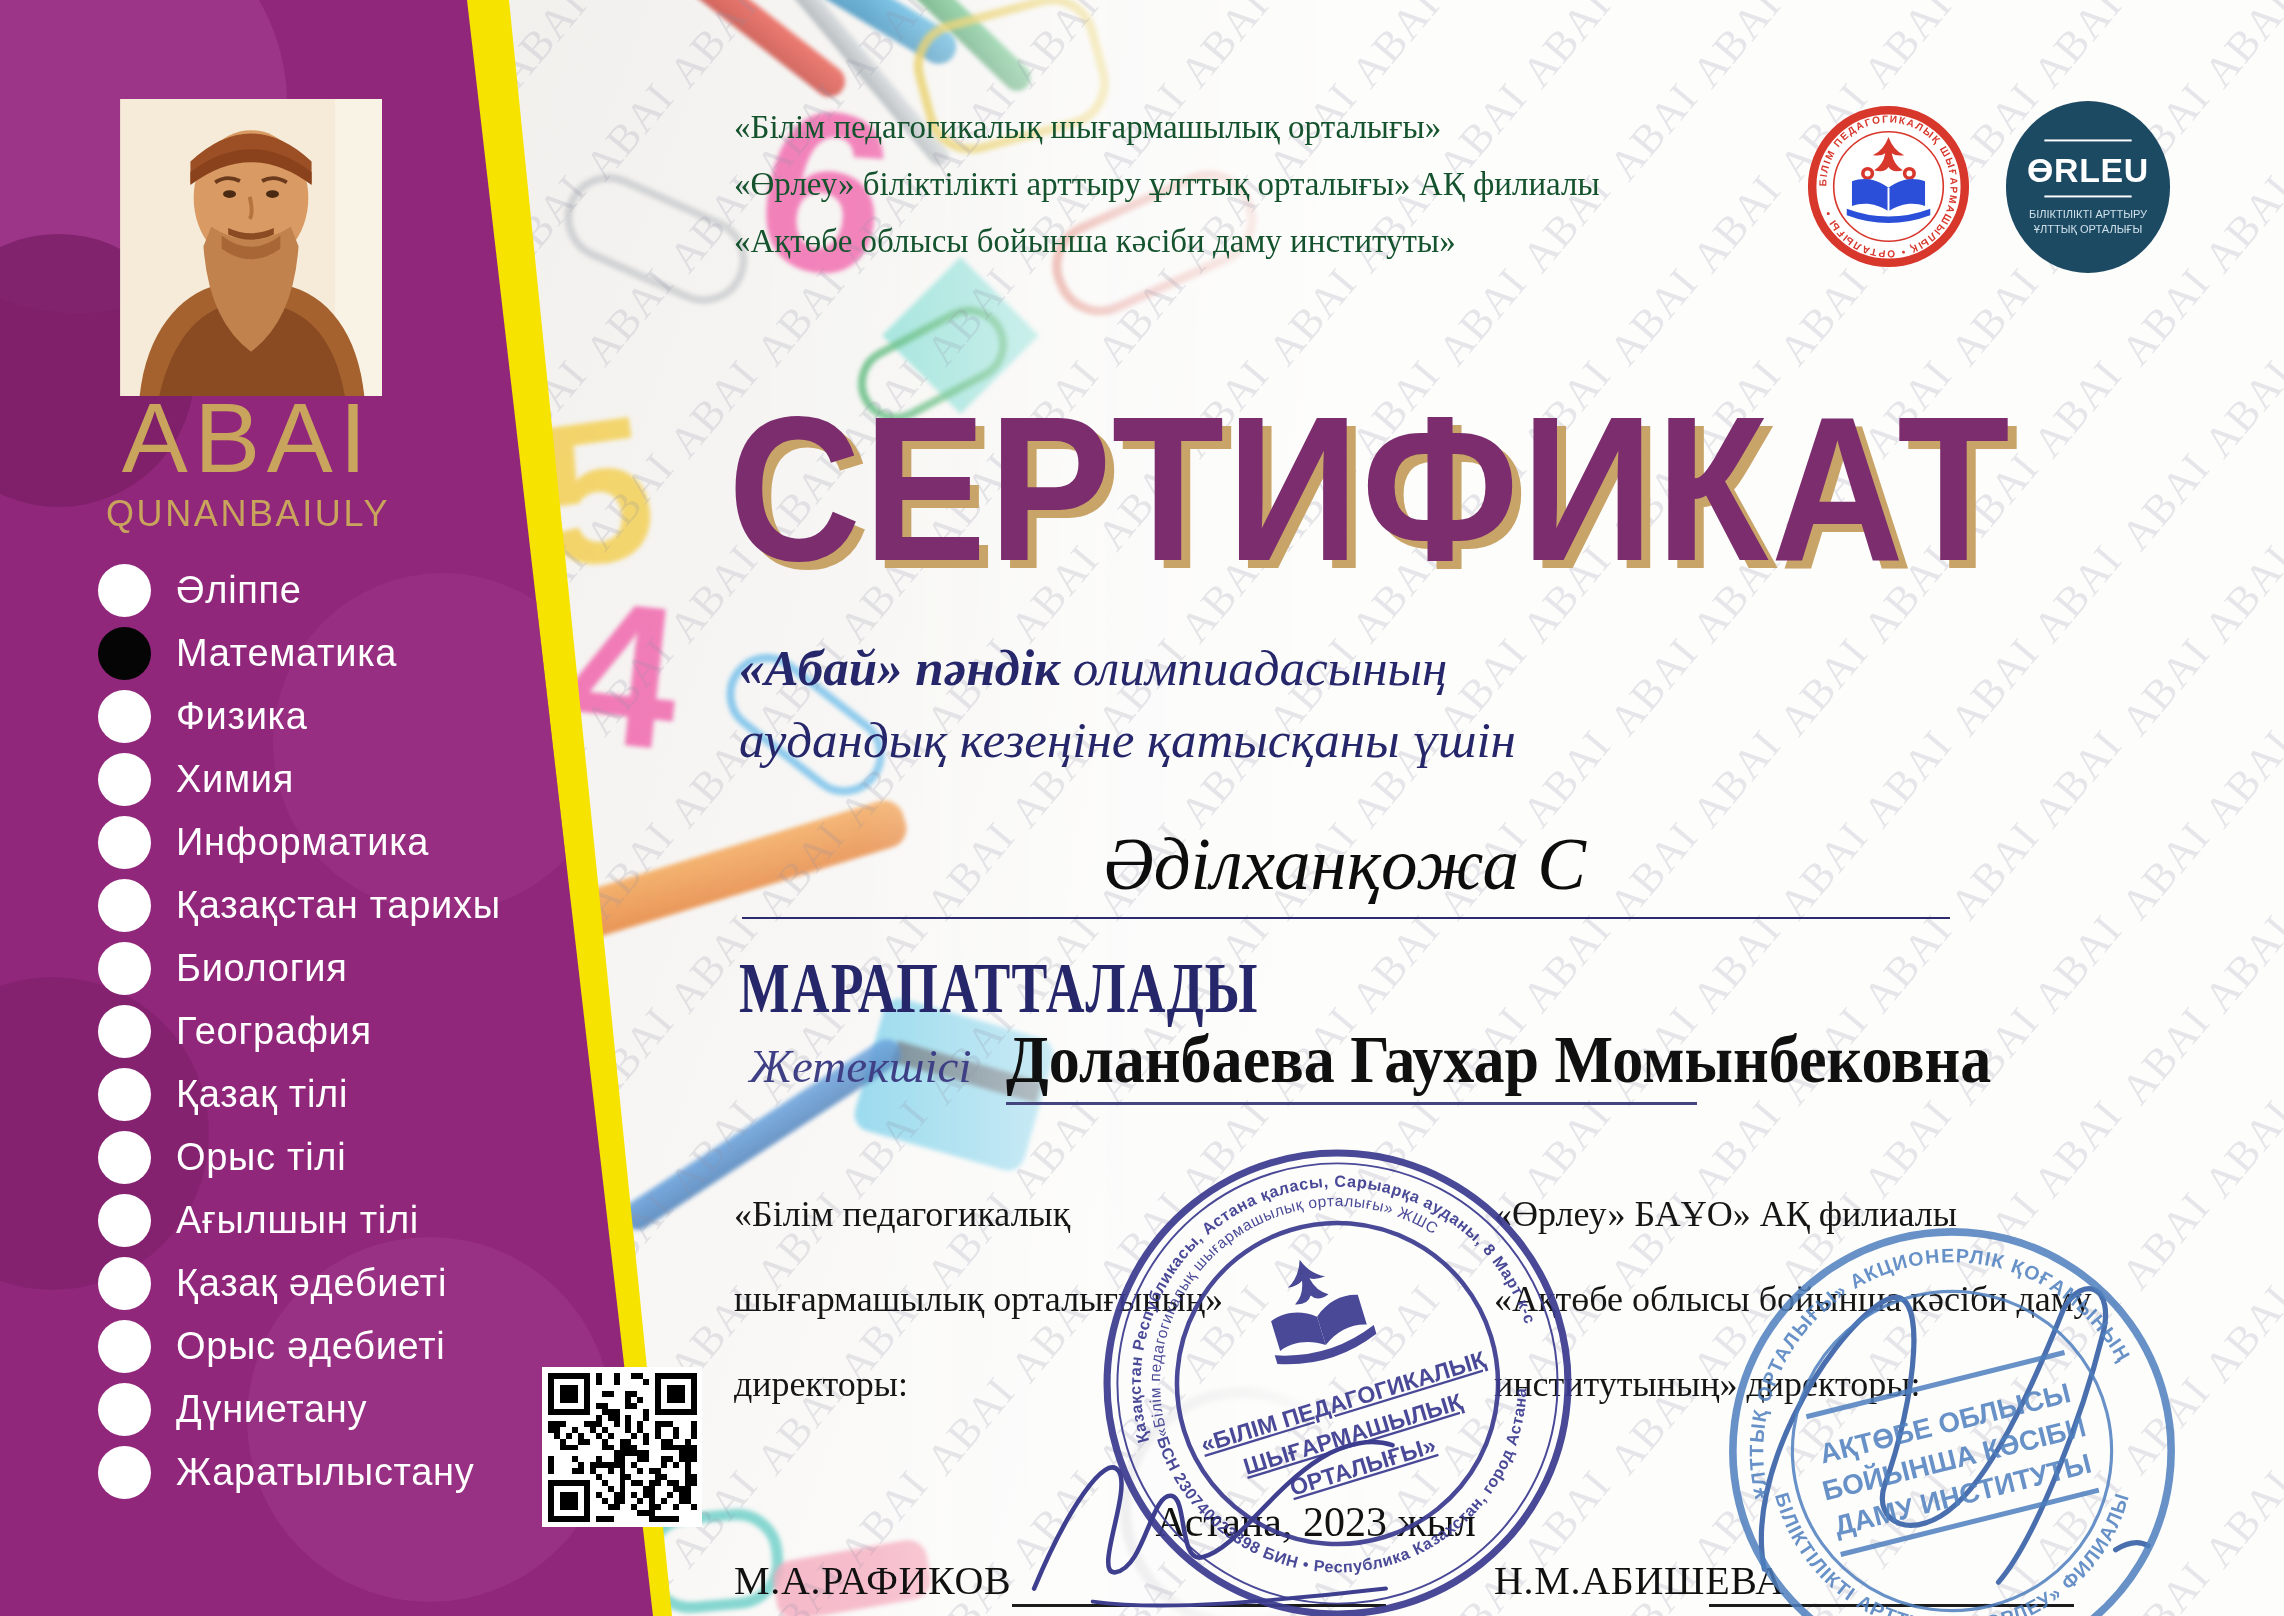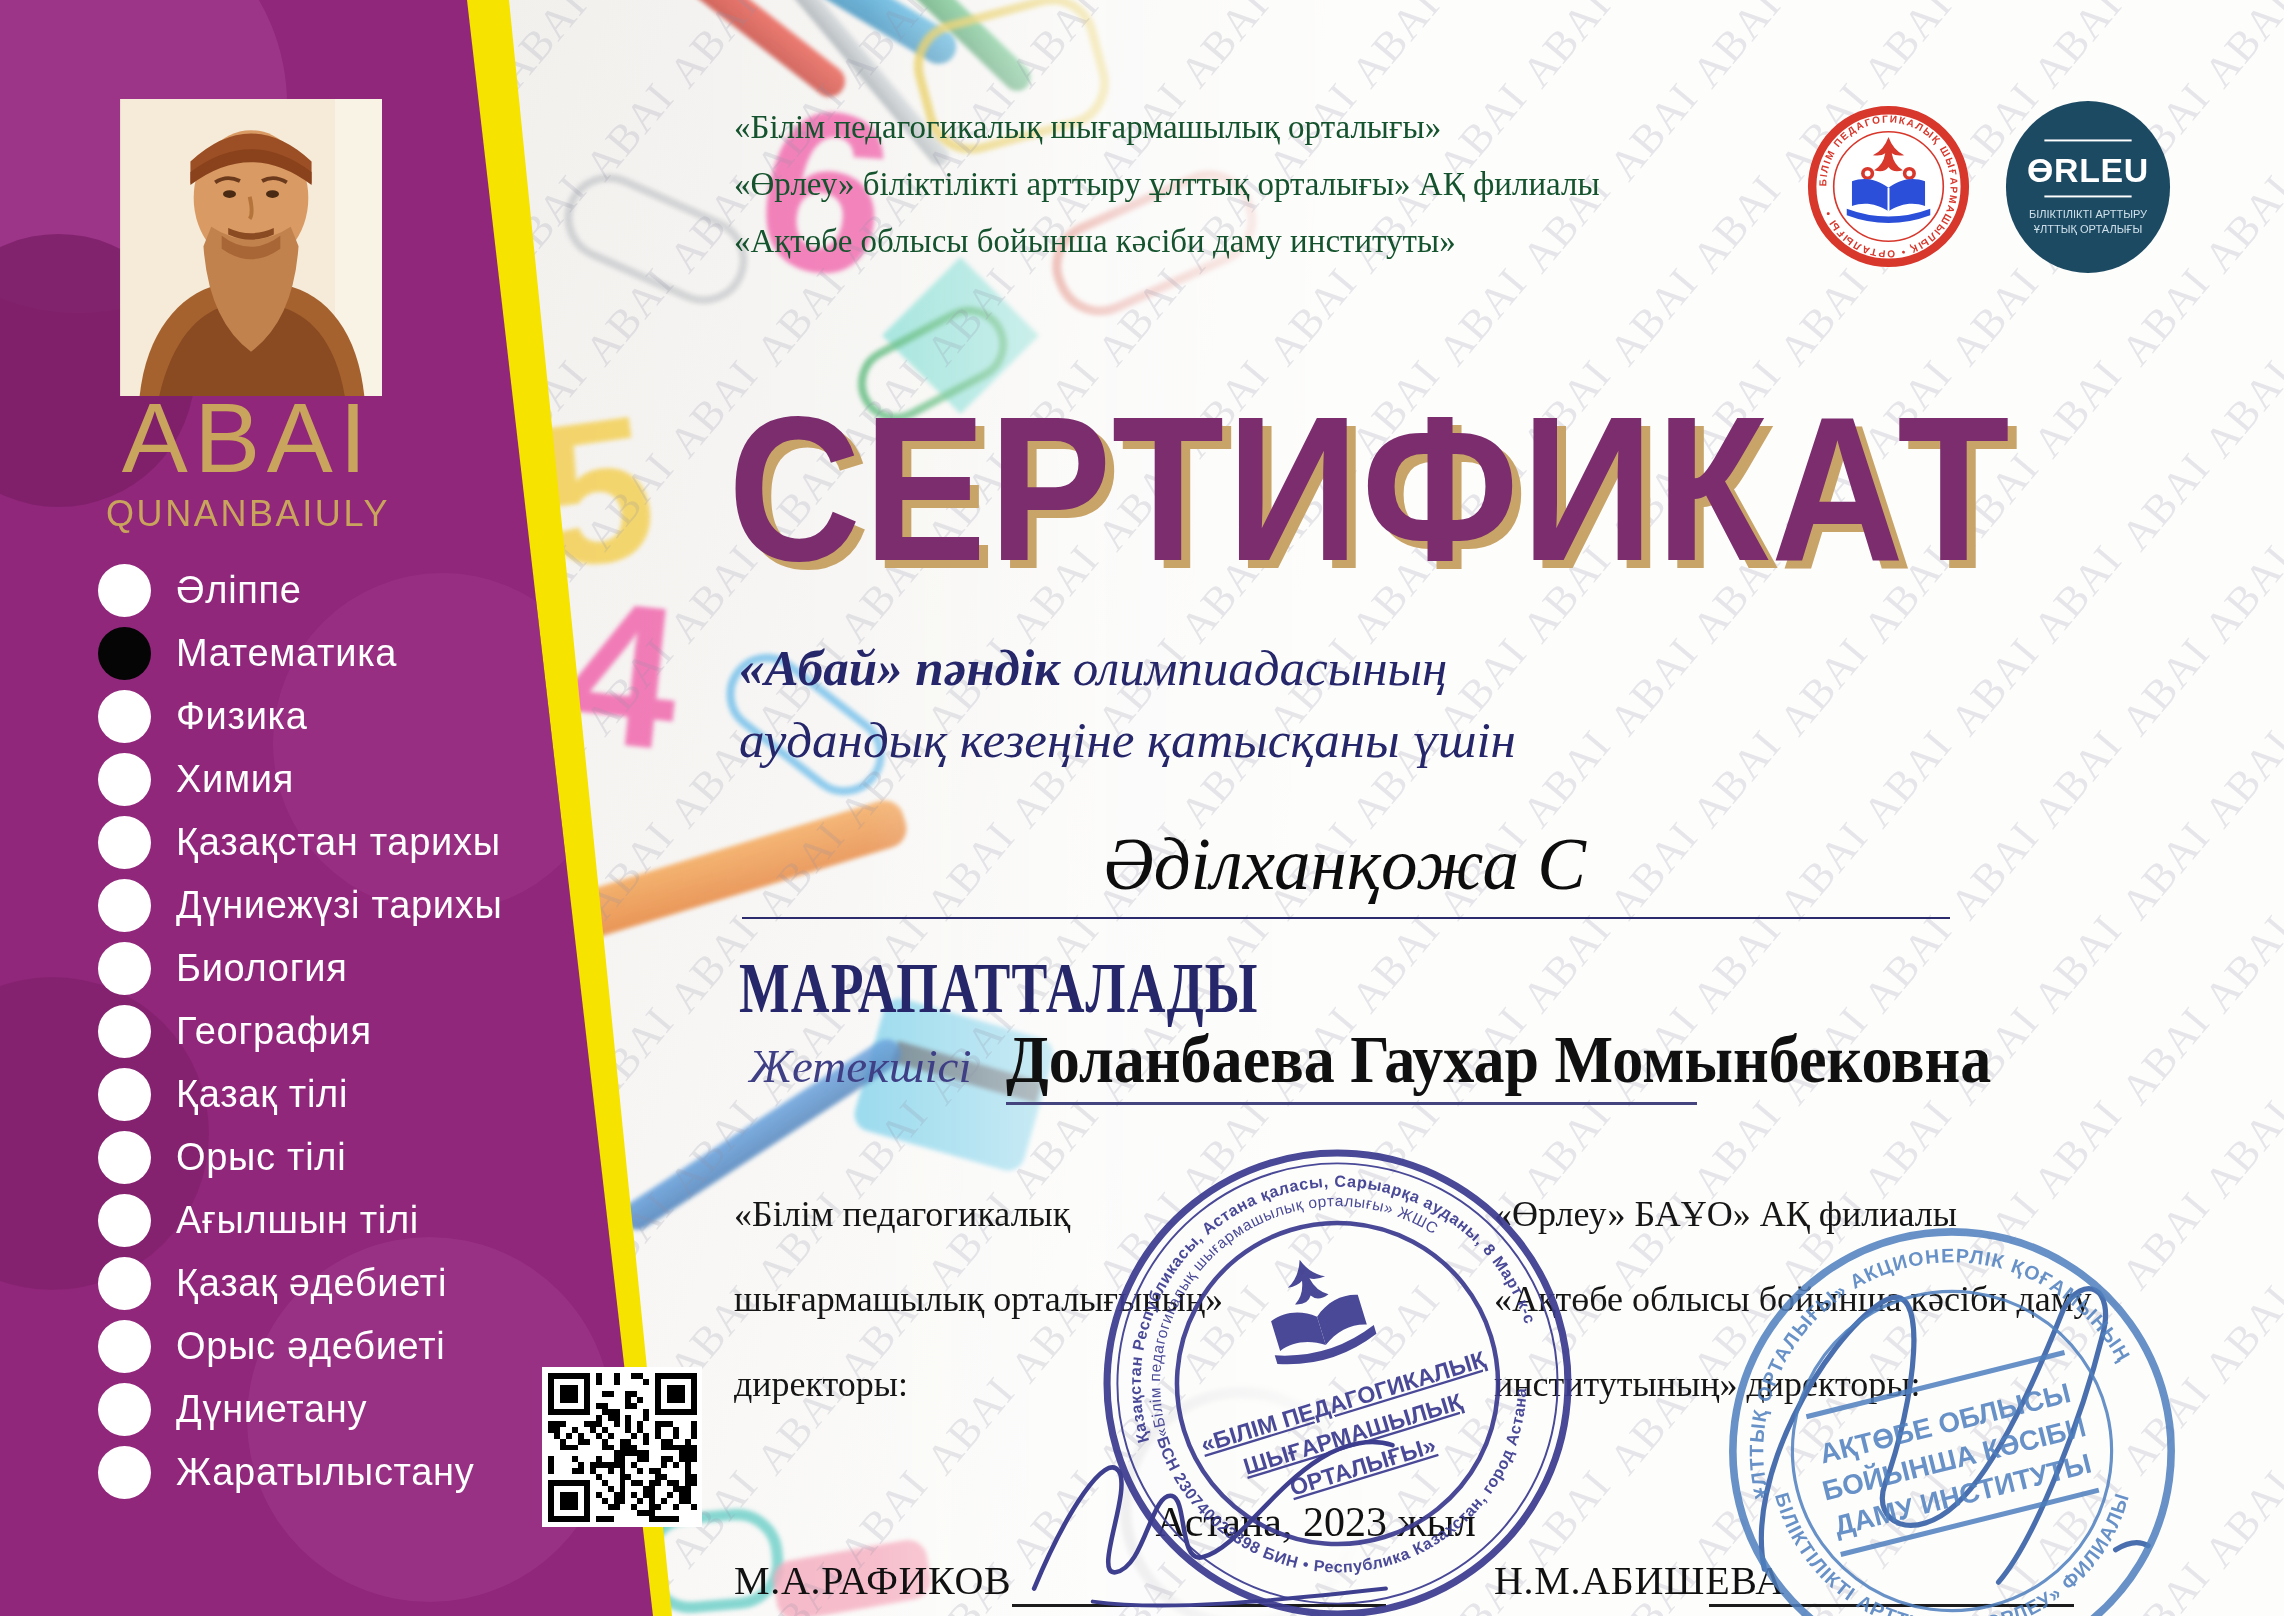--- a/index.html
+++ b/index.html
@@ -402,25 +402,25 @@
       <div class="subject-row">
         <span class="subject-dot"></span>
         <span class="subject-label">Физика</span>
       </div>
       <div class="subject-row">
         <span class="subject-dot"></span>
         <span class="subject-label">Химия</span>
       </div>
       <div class="subject-row">
         <span class="subject-dot"></span>
+        <span class="subject-label">Информатика</span>
+      </div>
+      <div class="subject-row">
+        <span class="subject-dot"></span>
         <span class="subject-label">Қазақстан тарихы</span>
-      </div>
-      <div class="subject-row">
-        <span class="subject-dot"></span>
-        <span class="subject-label">Дүниежүзі тарихы</span>
       </div>
       <div class="subject-row">
         <span class="subject-dot"></span>
         <span class="subject-label">Биология</span>
       </div>
       <div class="subject-row">
         <span class="subject-dot"></span>
         <span class="subject-label">География</span>
       </div>
       <div class="subject-row">

